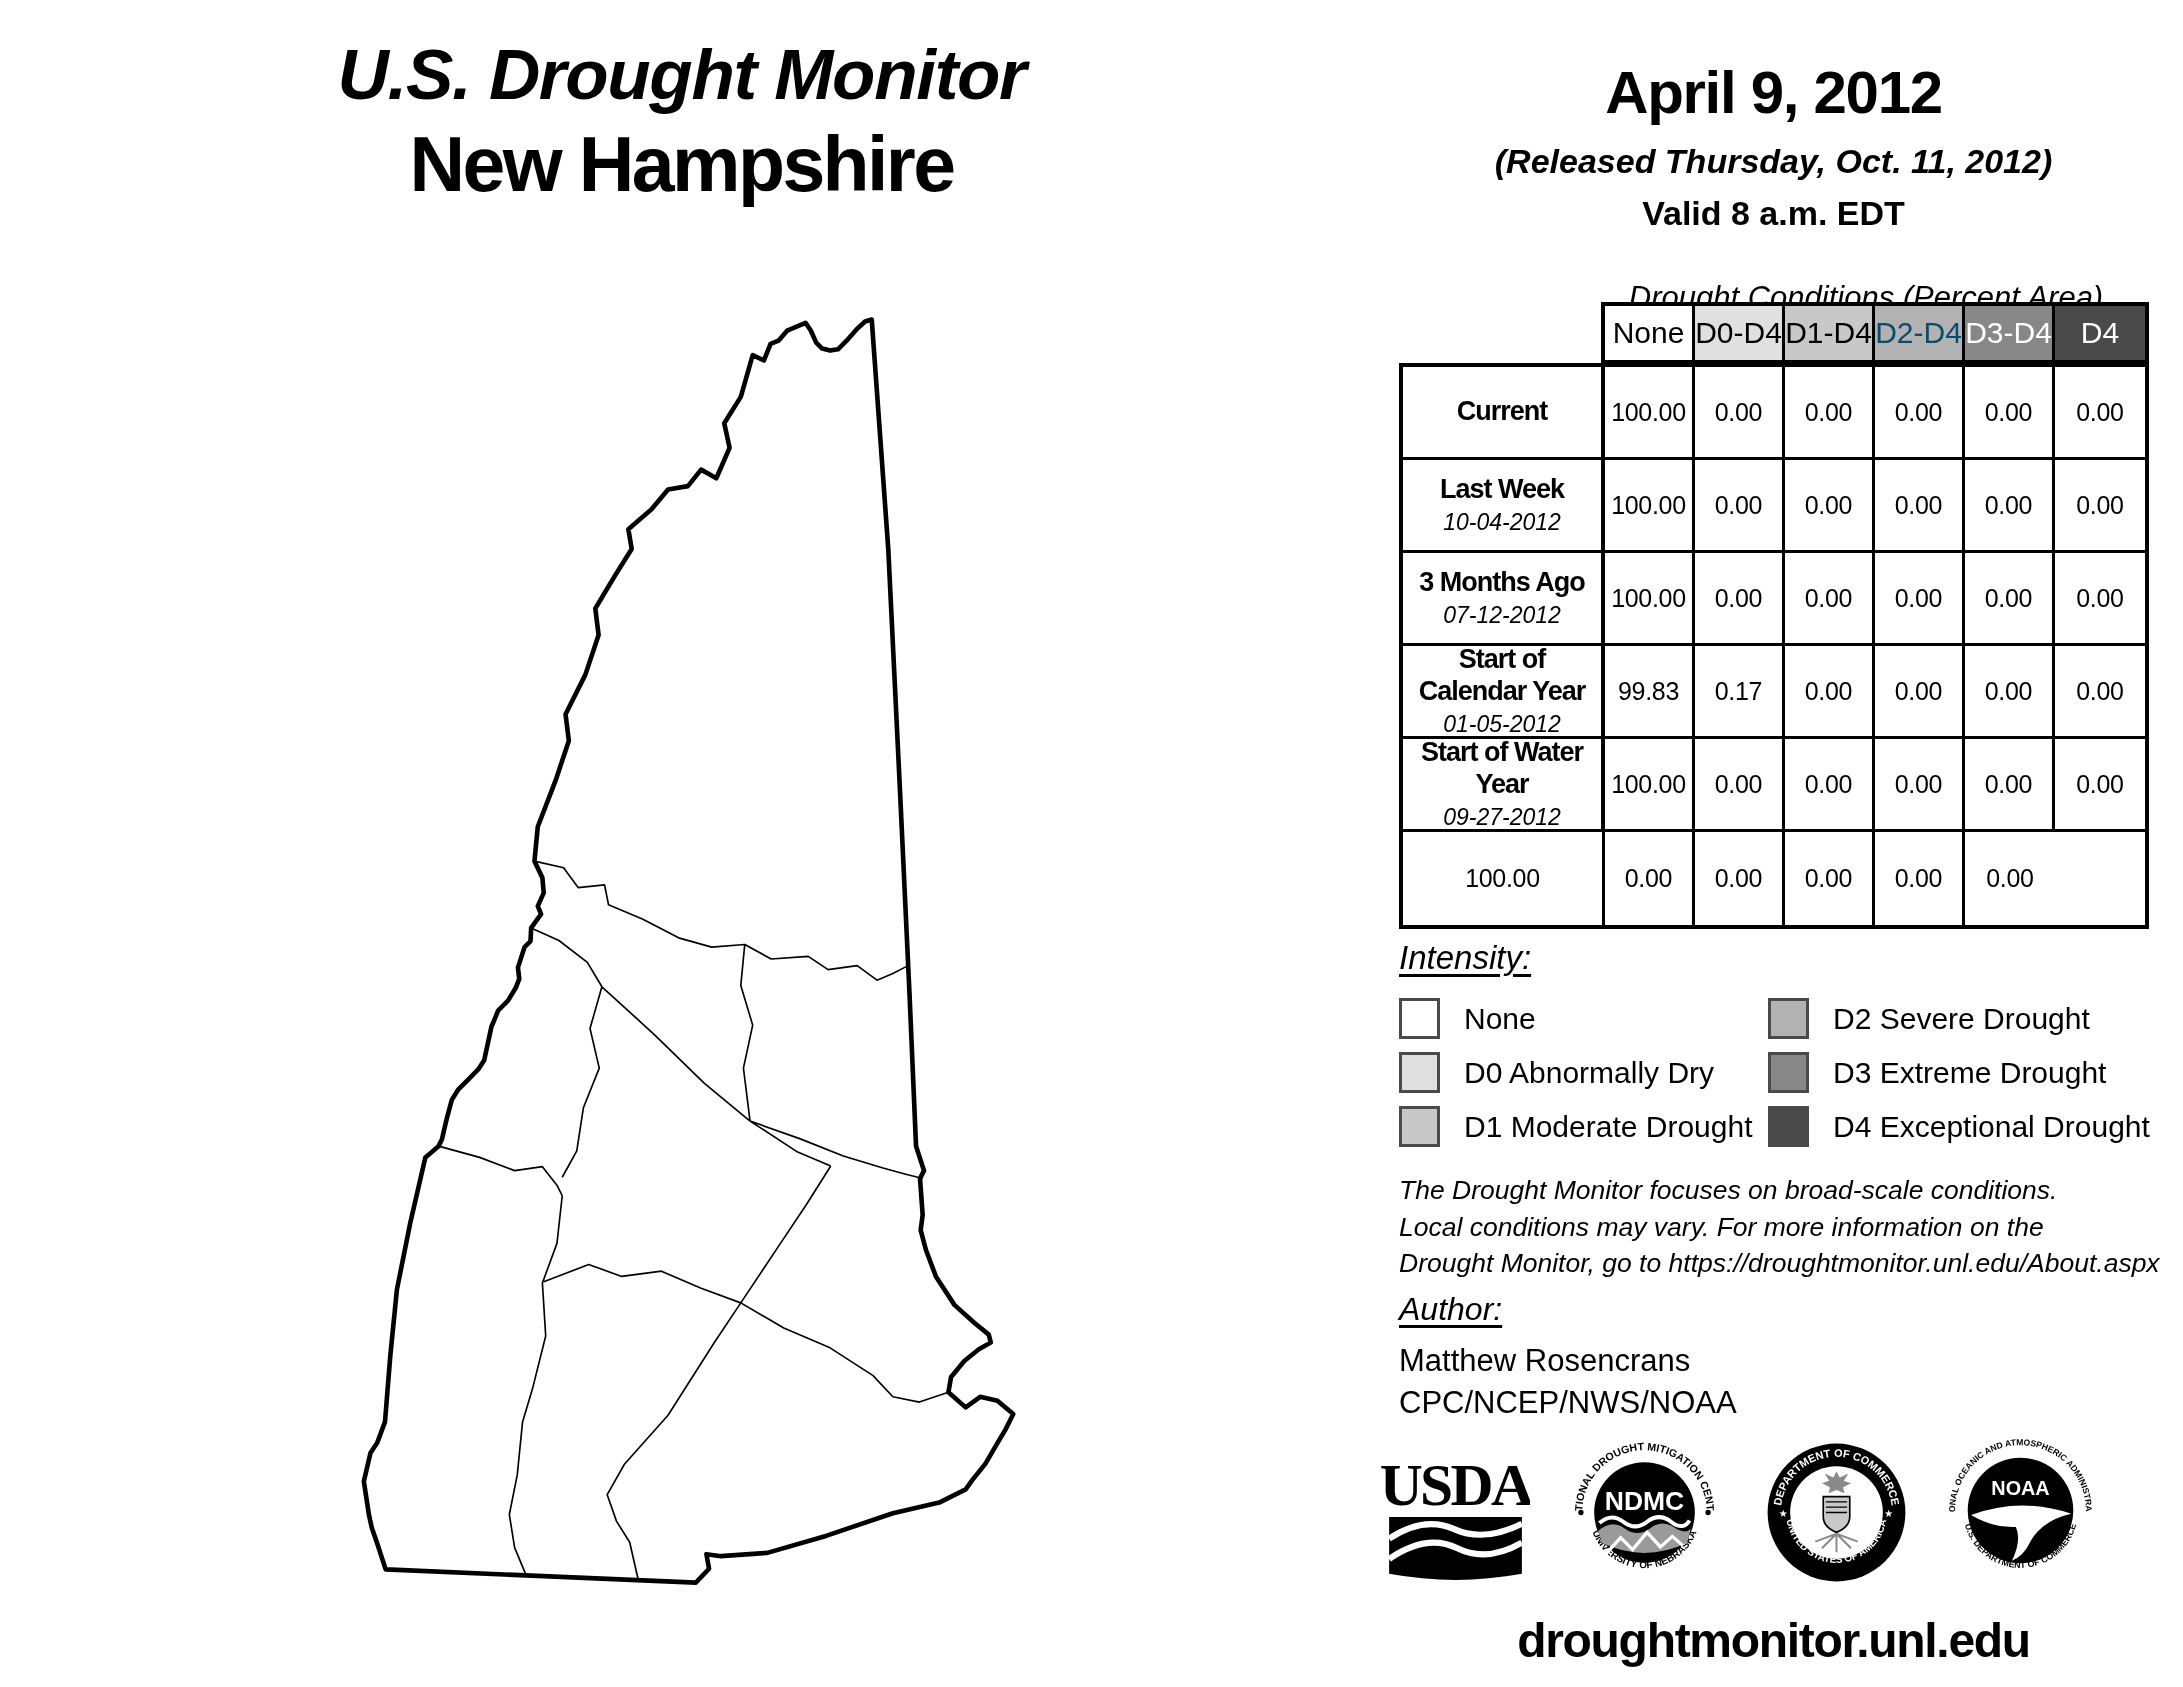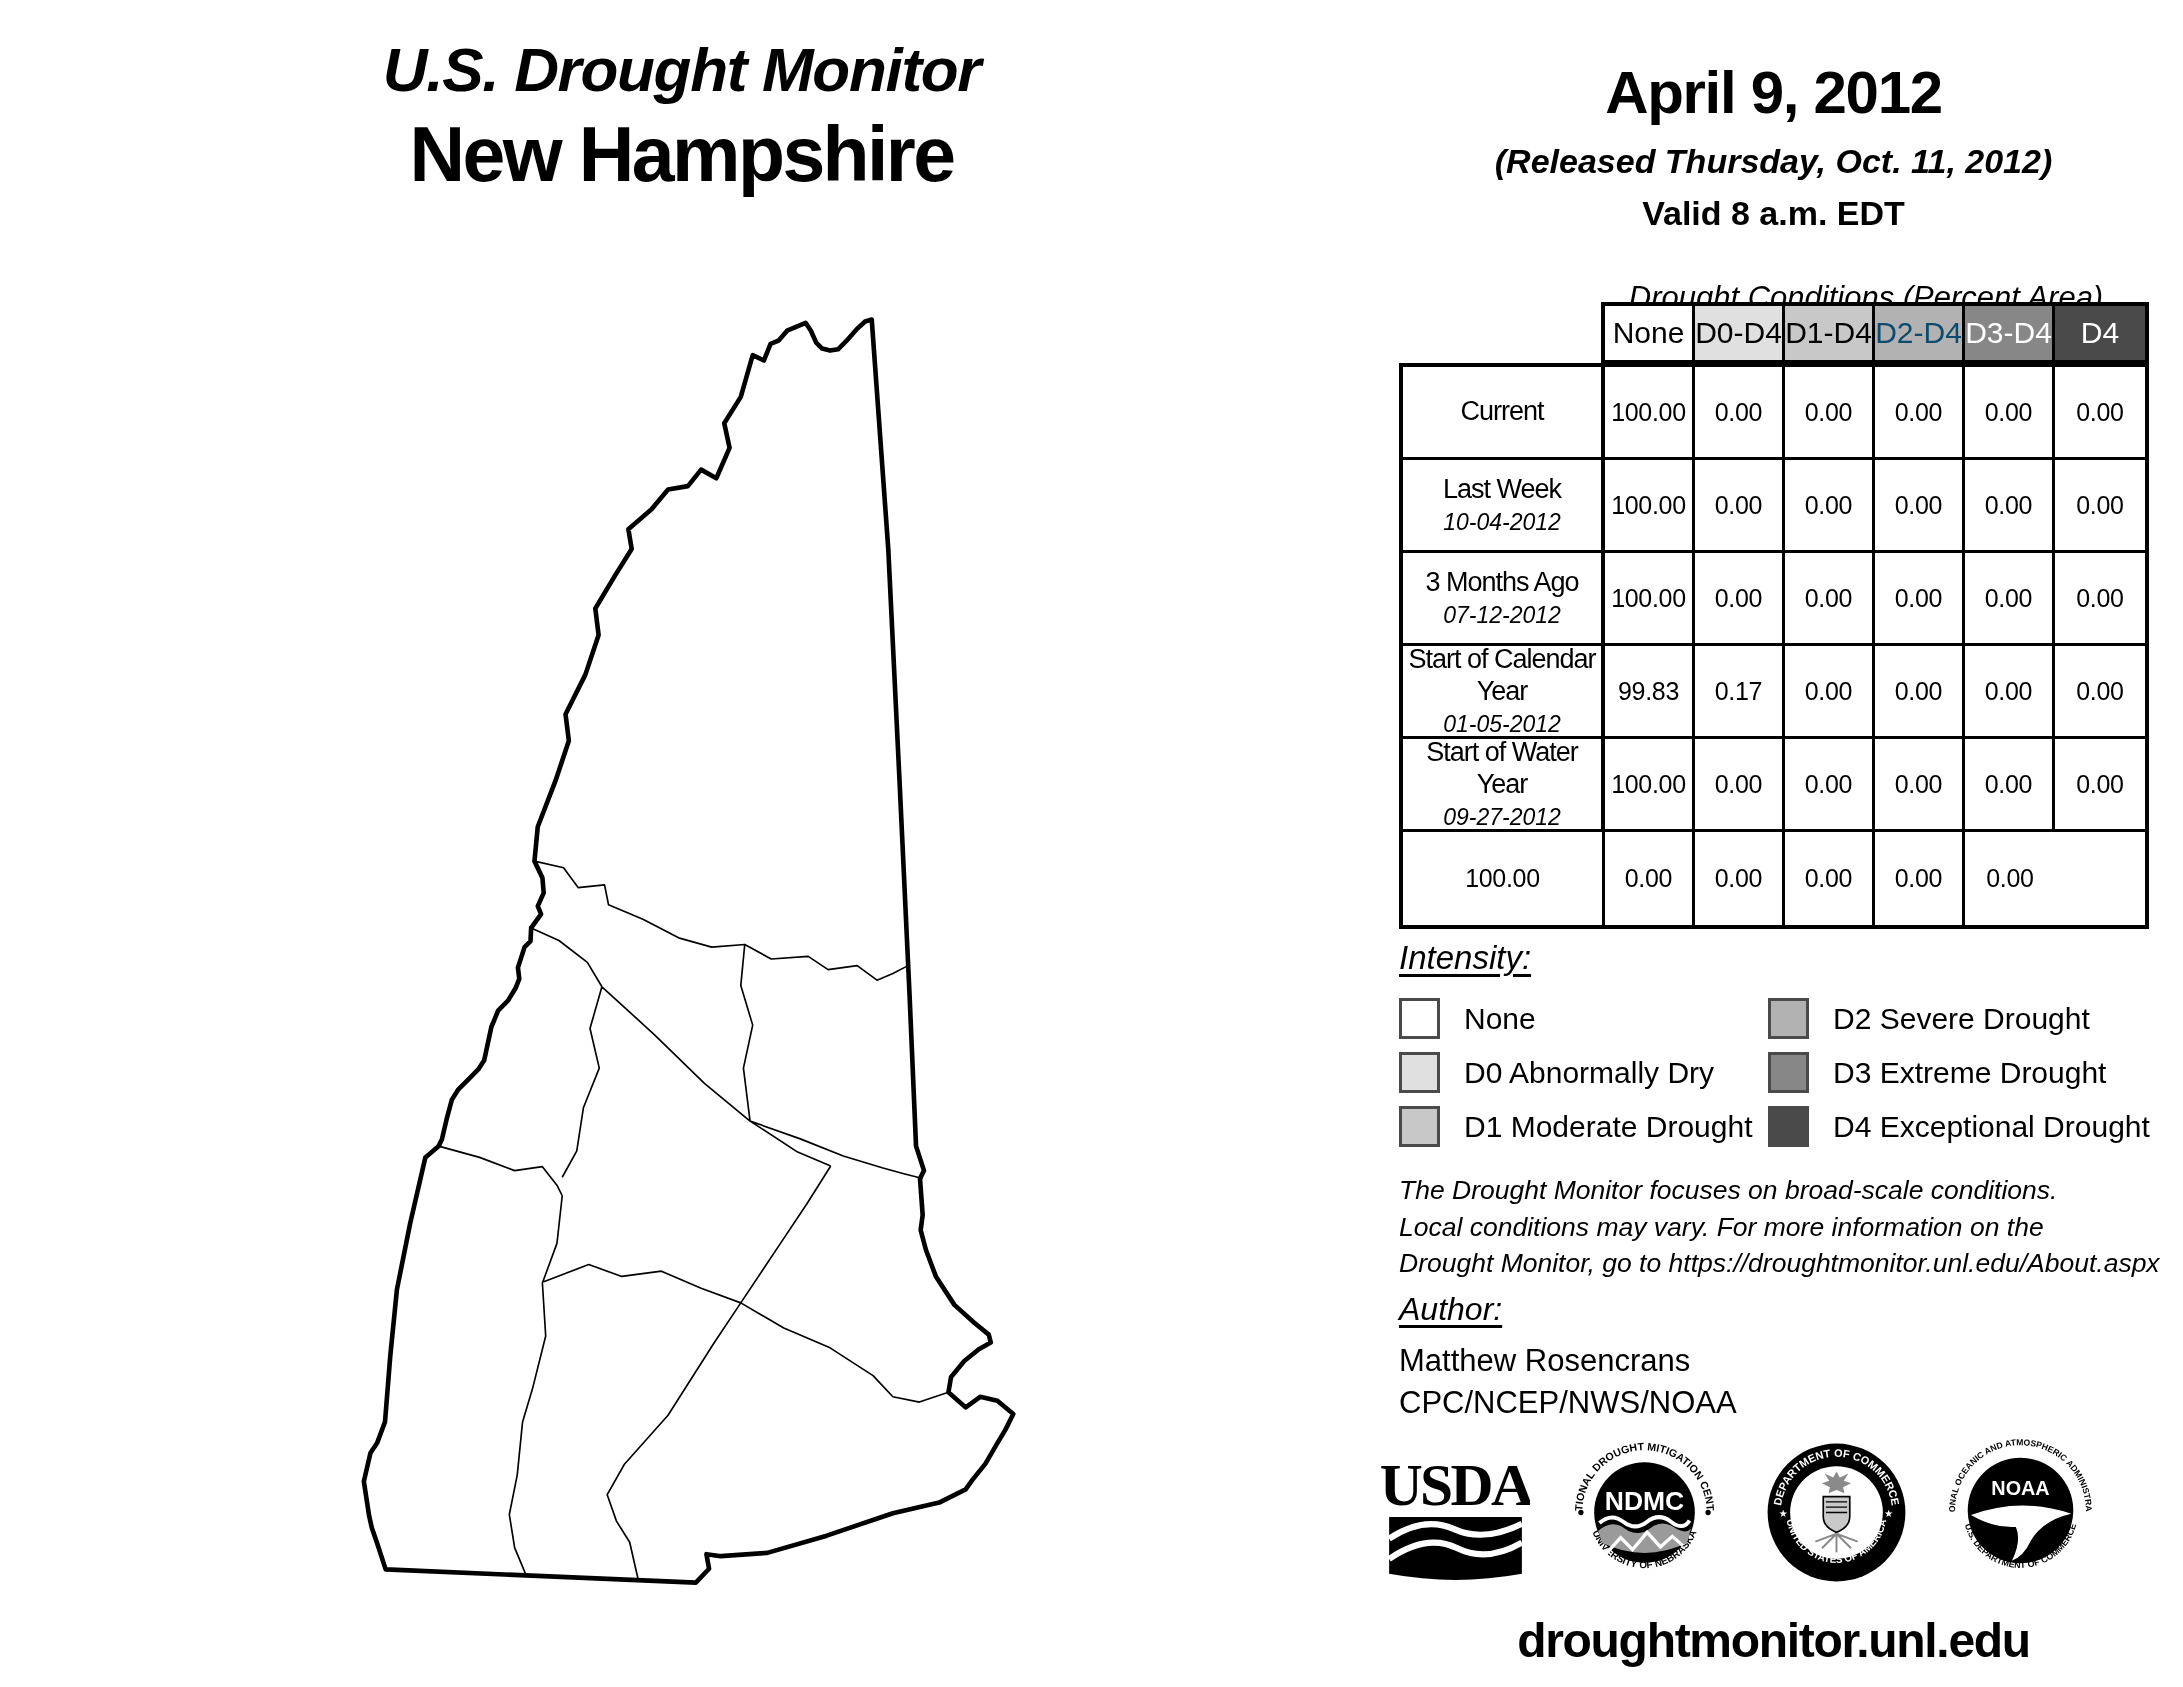--- a/index.html
+++ b/index.html
@@ -1,21 +1,21 @@
 <!DOCTYPE html>
 <html style="font-size:10.6px"><head>
 <meta charset="utf-8">
 <style>
   * { margin:0; padding:0; box-sizing:border-box; }
   html,body { width:2183px; height:1687px; background:#fff; font-family:"Liberation Sans", sans-serif; color:#000; overflow:hidden; }
   .abs { position:absolute; }
 
   
   .title-block { left:225px; top:34px; width:913px; text-align:center; }
-  .title-line1 { font-size:62px; font-weight:bold; font-style:italic; letter-spacing:-1.3px; }
+  .title-line1 { font-size:71px; font-weight:bold; font-style:italic; letter-spacing:-1.3px; }
   .title-line2 { font-size:77px; font-weight:bold; letter-spacing:-2.6px; margin-top:5.3px; }
 
   
   .map-wrap { left:344px; top:304px; width:701px; height:1310px; }
 
   
   .date-block { left:1416px; top:58px; width:715px; text-align:center; }
   .date-main { font-size:60px; font-weight:bold; letter-spacing:-1.3px; }
   .date-released { font-size:34px; font-weight:bold; font-style:italic; margin-top:14.6px; }
   .date-valid { font-size:34px; font-weight:bold; margin-top:13.2px; }
@@ -25,21 +25,21 @@
   
   .dm-table { left:1399px; top:302px; }
   .hdr-row { position:absolute; left:202px; top:0; display:flex; border:4px solid #000; background:#fff; }
   .hdr-cell { width:90px; height:54px; border-right:3.3px solid #000; display:flex; align-items:center; justify-content:center; font-size:30px; }
   .hdr-cell:last-child { border-right:none; }
   .data-box { position:absolute; left:0; top:61px; border:4.6px solid #000; display:grid; grid-template-columns:202px repeat(6,90px); grid-auto-rows:93px; background:#fff; }
   .cell { border-right:3.3px solid #000; border-bottom:3.3px solid #000; display:flex; flex-direction:column; align-items:center; justify-content:center; }
   .cell.lab { border-right:4px solid #000; }
   .cell.lastcol { border-right:none; }
   .cell.lastrow { border-bottom:none; }
-  .row-label { font-size:27px; font-weight:normal; letter-spacing:-1px; text-align:center; line-height:1.15; width:195px; }
+  .row-label { font-size:27px; font-weight:bold; letter-spacing:-1px; text-align:center; line-height:1.15; width:195px; }
   .row-date { font-size:23px; font-style:italic; margin-top:4px; }
   .val { font-size:25px; letter-spacing:-0.3px; }
 
   
   .intensity-title { left:1399px; top:939px; font-size:33px; font-style:italic; text-decoration:underline; text-underline-offset:5.3px; }
   .legend-item { position:absolute; display:flex; align-items:center; }
   .swatch { width:41px; height:41px; border:3.3px solid #4a4a4a; background:#fff; flex:none; }
   .legend-label { font-size:30px; margin-left:24px; white-space:nowrap; }
 
   

